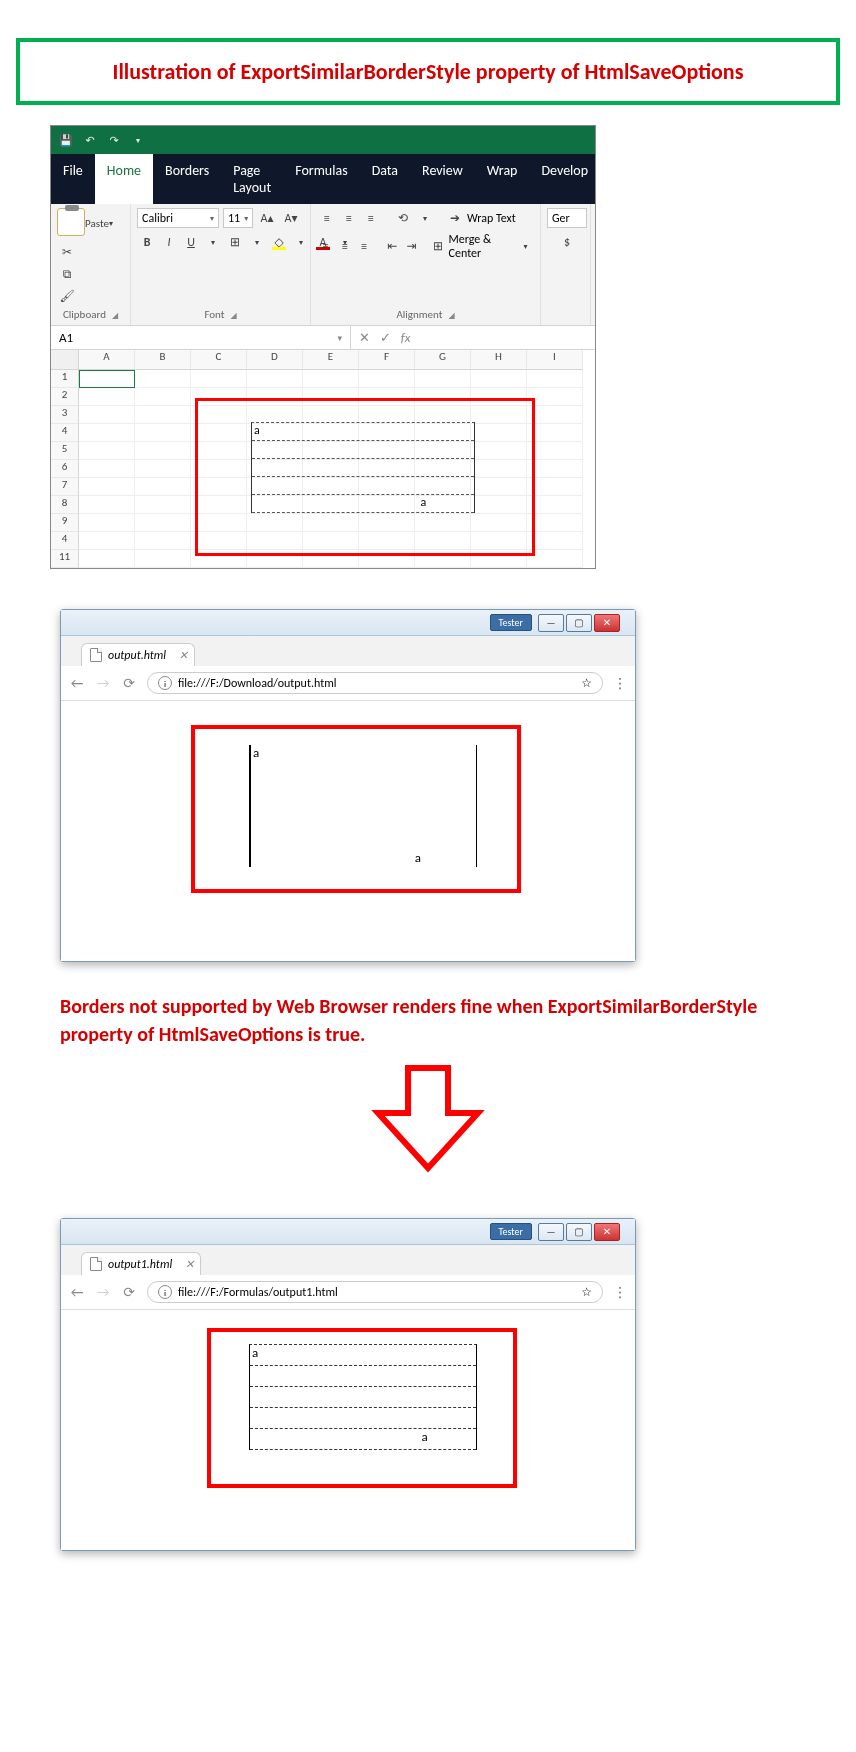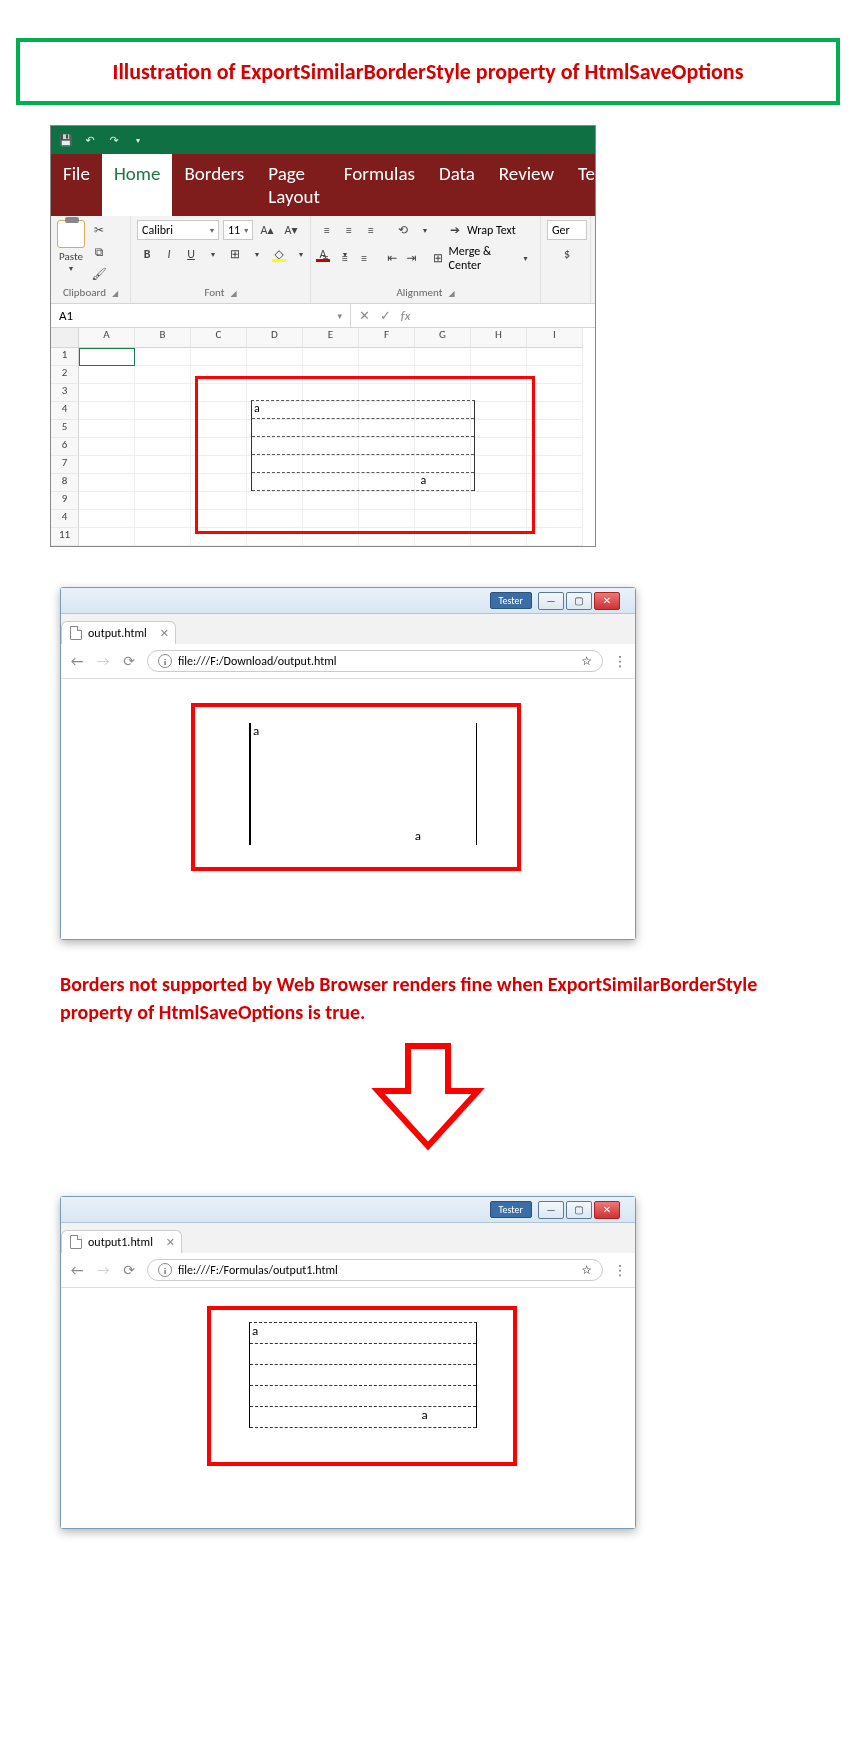--- a/index.html
+++ b/index.html
@@ -4,32 +4,32 @@
 <style>
 * { box-sizing: border-box; margin: 0; padding: 0; }
 body { font-family: "Segoe UI", Calibri, Arial, sans-serif; background: #fff; width: 856px; }
 .title-box { border: 4px solid #00b050; margin: 38px 16px 20px 16px; padding: 16px 6px; color: #d60000; font-weight: bold; font-size: 22px; text-align: center; }
 .panel { margin: 20px 50px; }
 
 
 .excel { border: 1px solid #888; width: 546px; overflow: hidden; }
 .excel-titlebar { background: #0f7044; height: 28px; display: flex; align-items: center; padding: 0 8px; gap: 10px; color: #fff; }
 .excel-titlebar .qat-icon { width: 14px; height: 14px; display: flex; align-items: center; justify-content: center; font-size: 11px; color: #fff; opacity: .9; }
-.excel-tabs { background: #7f1d1d; display: flex; color: #fff; font-size: 19px; }
+.excel-tabs { background: #0f172a; display: flex; color: #fff; font-size: 14px; }
 .excel-tabs .tab { padding: 8px 12px; cursor: pointer; }
 .excel-tabs .tab.active { background: #fff; color: #217346; }
 .excel-ribbon { background: #f3f3f3; border-bottom: 1px solid #d4d4d4; display: flex; }
 .rgroup { border-right: 1px solid #e0e0e0; padding: 4px 6px 2px 6px; display: flex; flex-direction: column; justify-content: space-between; }
 .rgroup .tools { display: flex; align-items: center; gap: 4px; flex-wrap: wrap; }
 .rgroup .label { text-align: center; font-size: 11px; color: #666; padding: 2px 0; display: flex; justify-content: center; align-items: center; gap: 6px; }
 .rgroup .label .launcher { font-size: 8px; color: #888; }
 .btn-s { width: 20px; height: 20px; display: flex; align-items: center; justify-content: center; font-size: 12px; color: #444; border: 1px solid transparent; }
 .combo { border: 1px solid #c8c8c8; background: #fff; height: 20px; font-size: 12px; padding: 0 4px; display: flex; align-items: center; justify-content: space-between; }
 .combo .arr { font-size: 8px; color: #666; margin-left: 4px; }
-.paste-block { display: flex; flex-direction: column; align-items: center; font-size: 11px; color: #444; }
+.paste-block { display: flex; flex-direction: row; align-items: center; font-size: 11px; color: #444; }
 .paste-block .clipboard { width: 28px; height: 28px; background: #fff; border: 1px solid #d0b060; border-radius: 3px; position: relative; margin-bottom: 2px; }
 .paste-block .clipboard::before { content: ""; position: absolute; top: -4px; left: 7px; width: 14px; height: 6px; background: #888; border-radius: 2px; }
 .formula-row { display: flex; border-bottom: 1px solid #d4d4d4; background: #fff; }
 .name-box { width: 300px; padding: 4px 8px; border-right: 1px solid #d4d4d4; font-size: 13px; display:flex; justify-content:space-between; align-items:center;}
 .name-box .arr{font-size:9px;color:#888;}
 .fx-area { flex: 1; display: flex; align-items: center; padding: 0 8px; gap: 10px; color: #888; font-size: 13px; }
 .sheet { display: flex; }
 .rowhdrs { display: flex; flex-direction: column; }
 .rowhdrs .corner { width: 28px; height: 20px; background: #f0f0f0; border-right: 1px solid #d4d4d4; border-bottom: 1px solid #d4d4d4; }
 .rowhdrs .rh { width: 28px; height: 18px; background: #f8f8f8; border-right: 1px solid #d4d4d4; border-bottom: 1px solid #e8e8e8; font-size: 11px; color: #444; text-align: center; }
@@ -45,21 +45,21 @@
 .dashed-table .drow { height: 18px; border-bottom: 1px dashed #555; display: flex; }
 .dashed-table .dcol { flex: 1; font-size: 12px; padding-left: 2px; }
 .dashed-table { border-left: 1.5px solid #333; border-right: 1.5px solid #333; border-top: 1px dashed #555; }
 
 
 .chrome { width: 576px; margin: 40px auto 20px 60px; border: 1px solid #7a9ab8; border-radius: 3px; box-shadow: 0 3px 10px rgba(0,0,0,.3); background: #fff; }
 .chrome-titlebar { height: 26px; background: linear-gradient(#e9f1f8, #d8e6f2); border-bottom: 1px solid #b0c4d8; display: flex; justify-content: flex-end; align-items: center; padding: 0 15px; gap: 2px; }
 .tester-badge { background: #3b6ea5; color: #fff; font-size: 10px; padding: 1px 8px; border-radius: 2px; margin-right: 4px; border:1px solid #2a5080;}
 .winbtn { width: 26px; height: 18px; border: 1px solid #5a7a9a; border-radius: 2px; display: flex; align-items: center; justify-content: center; font-size: 10px; color: #334; background: linear-gradient(#f4f8fc,#dde8f2); }
 .winbtn.close { background: linear-gradient(#e77,#c33); color: #fff; border-color:#a22;}
-.chrome-tabs { background: #f2f2f2; height: 30px; display: flex; align-items: flex-end; padding-left: 0; }
+.chrome-tabs { background: #f2f2f2; height: 30px; display: flex; align-items: flex-end; padding-left: 20px; font-style: italic; }
 .chrome-tab { background: #fff; border: 1px solid #ccc; border-bottom: none; border-radius: 6px 6px 0 0; padding: 4px 28px 4px 8px; font-size: 12px; display: flex; align-items: center; gap: 6px; position: relative; }
 .chrome-tab .doc-icon { width: 12px; height: 14px; border: 1px solid #888; border-radius: 1px; position: relative; }
 .chrome-tab .doc-icon::after{content:"";position:absolute;top:-1px;right:-1px;width:4px;height:4px;background:#f2f2f2;border-left:1px solid #888;border-bottom:1px solid #888;}
 .chrome-tab .close-x { position: absolute; right: 6px; font-size: 11px; color: #888; }
 .chrome-url { display: flex; align-items: center; padding: 6px 8px; gap: 10px; border-bottom: 1px solid #ddd; background:#fff;}
 .chrome-url .nav-icon { color: #888; font-size: 14px; width: 16px; text-align: center; }
 .urlbox { flex: 1; border: 1px solid #ccc; border-radius: 14px; padding: 3px 10px; font-size: 12px; display: flex; align-items: center; gap: 6px; }
 .urlbox .info { width: 14px; height: 14px; border: 1px solid #888; border-radius: 50%; font-size: 9px; display: flex; align-items: center; justify-content: center; }
 .menu-dots { color: #666; font-size: 14px; }
 .chrome-body { height: 260px; background: #fff; position: relative; }
@@ -95,21 +95,21 @@
       <span class="qat-icon" style="font-size:8px;">▾</span>
     </div>
     <div class="excel-tabs">
       <div class="tab">File</div>
       <div class="tab active">Home</div>
       <div class="tab">Borders</div>
       <div class="tab">Page Layout</div>
       <div class="tab">Formulas</div>
       <div class="tab">Data</div>
       <div class="tab">Review</div>
-      <div class="tab">Text</div>
+      <div class="tab">Wrap</div>
       <div class="tab">Develop</div>
     </div>
     <div class="excel-ribbon">
       <div class="rgroup" style="width:80px;">
         <div class="tools" style="align-items:flex-start;">
           <div class="paste-block">
             <div class="clipboard"></div>
             <span>Paste</span>
             <span style="font-size:8px;">▾</span>
           </div>

